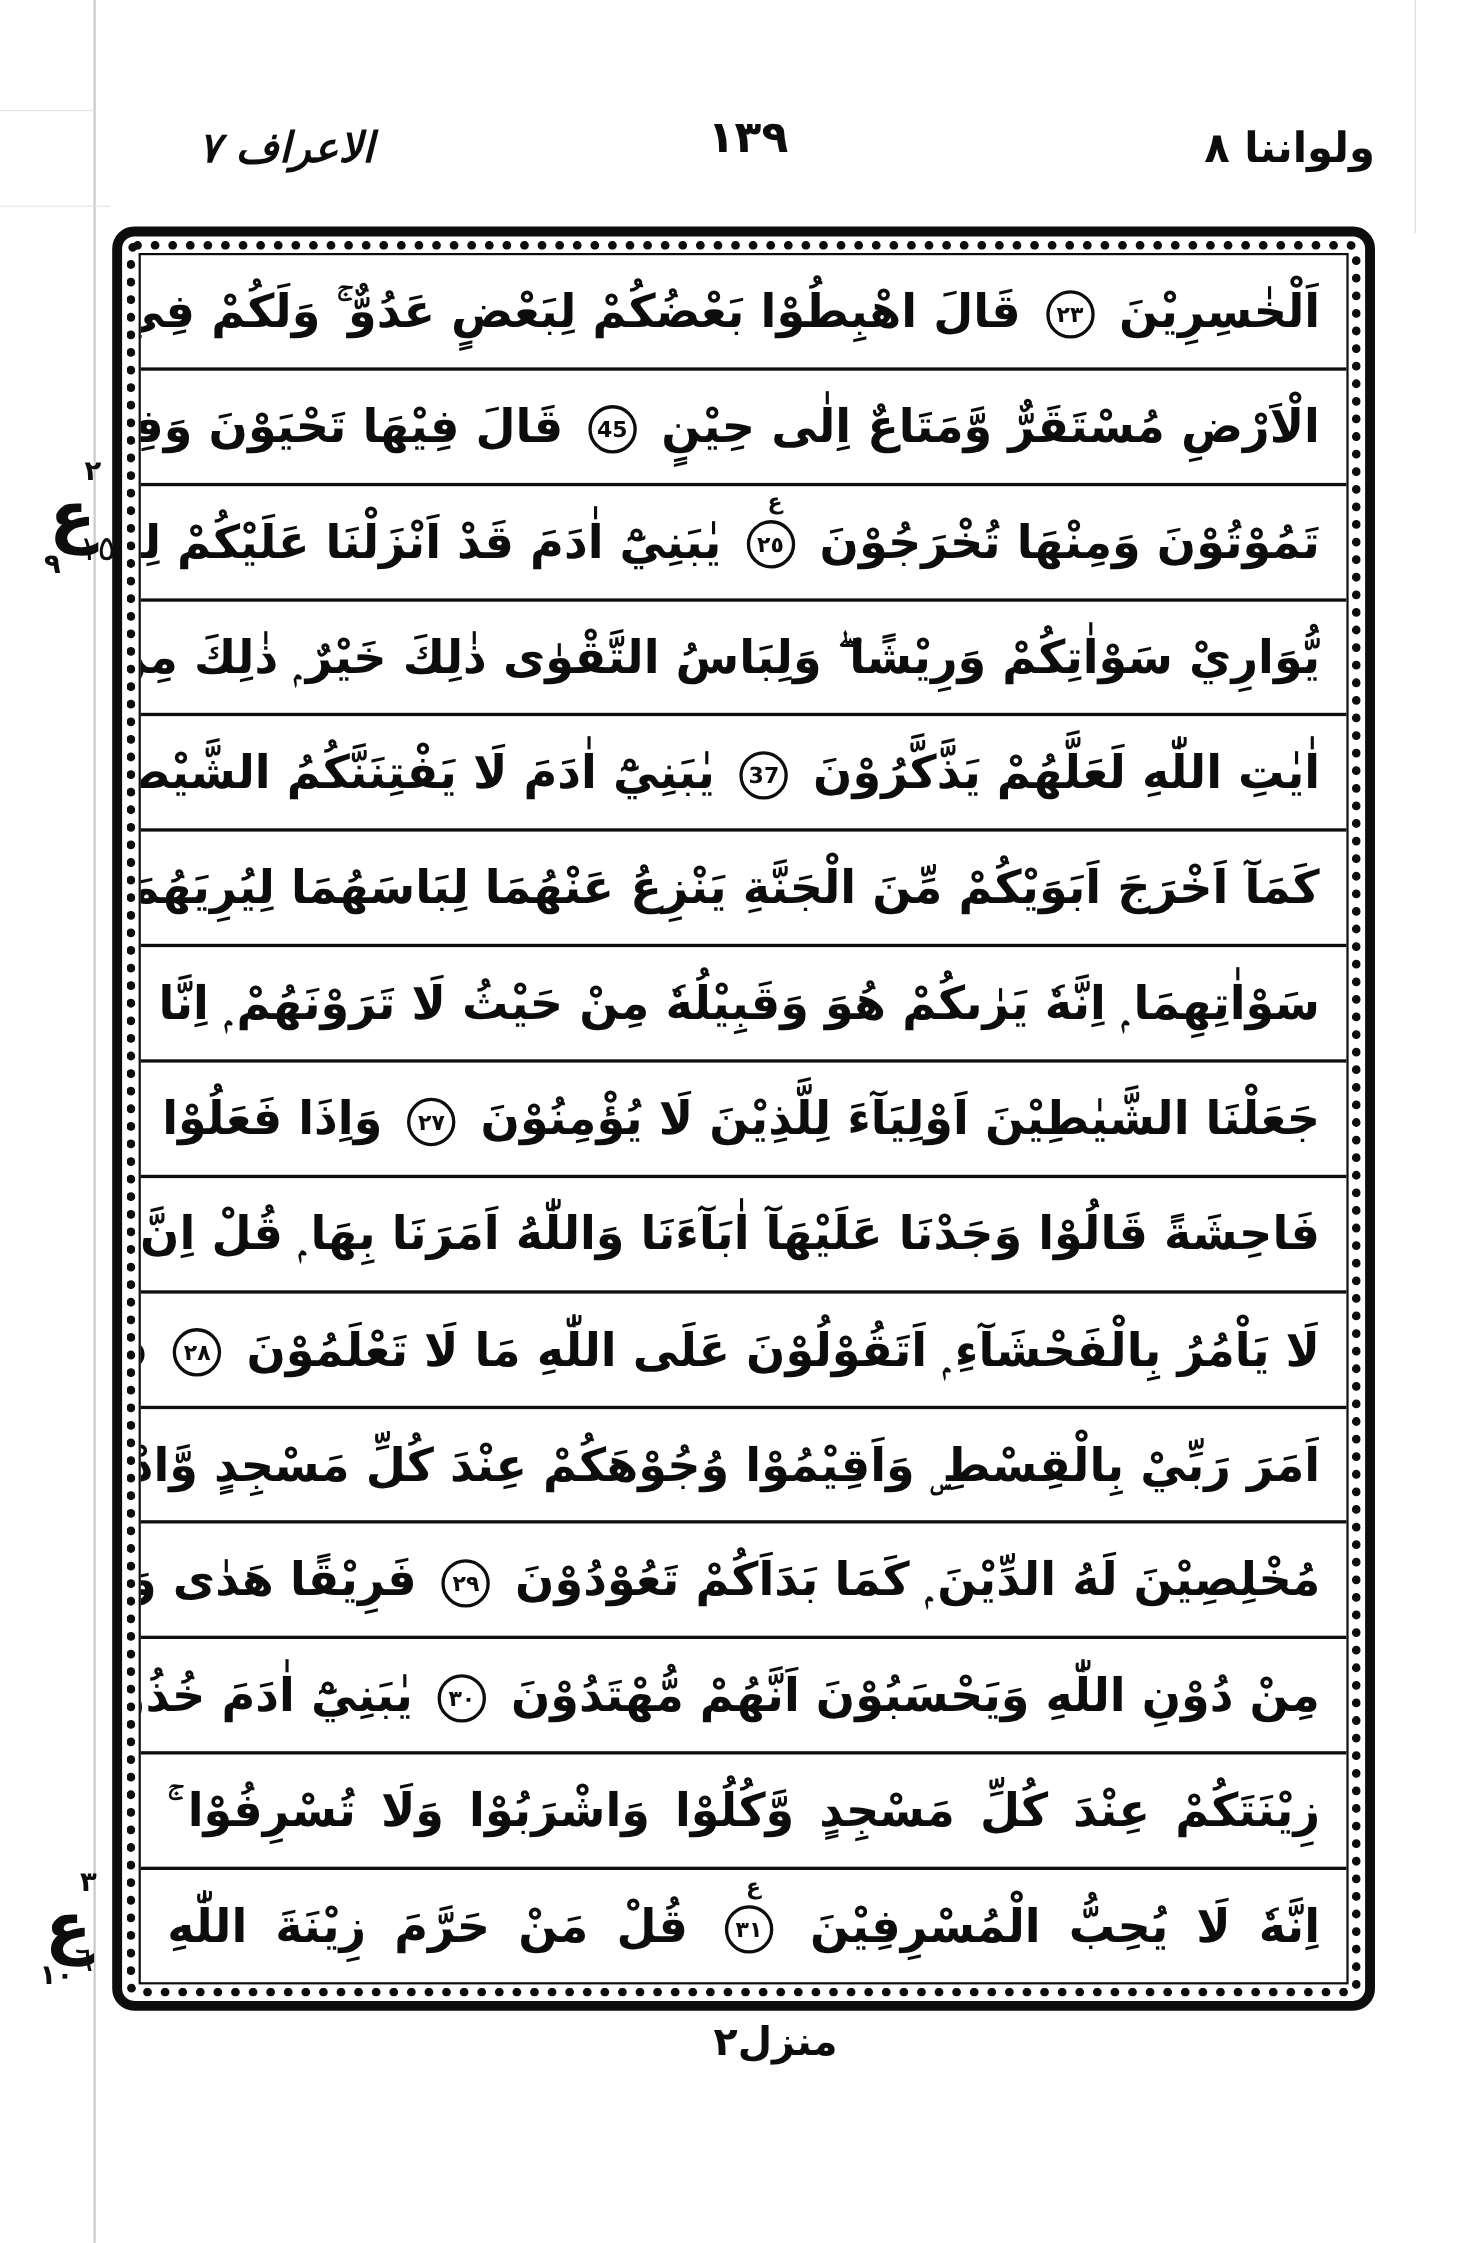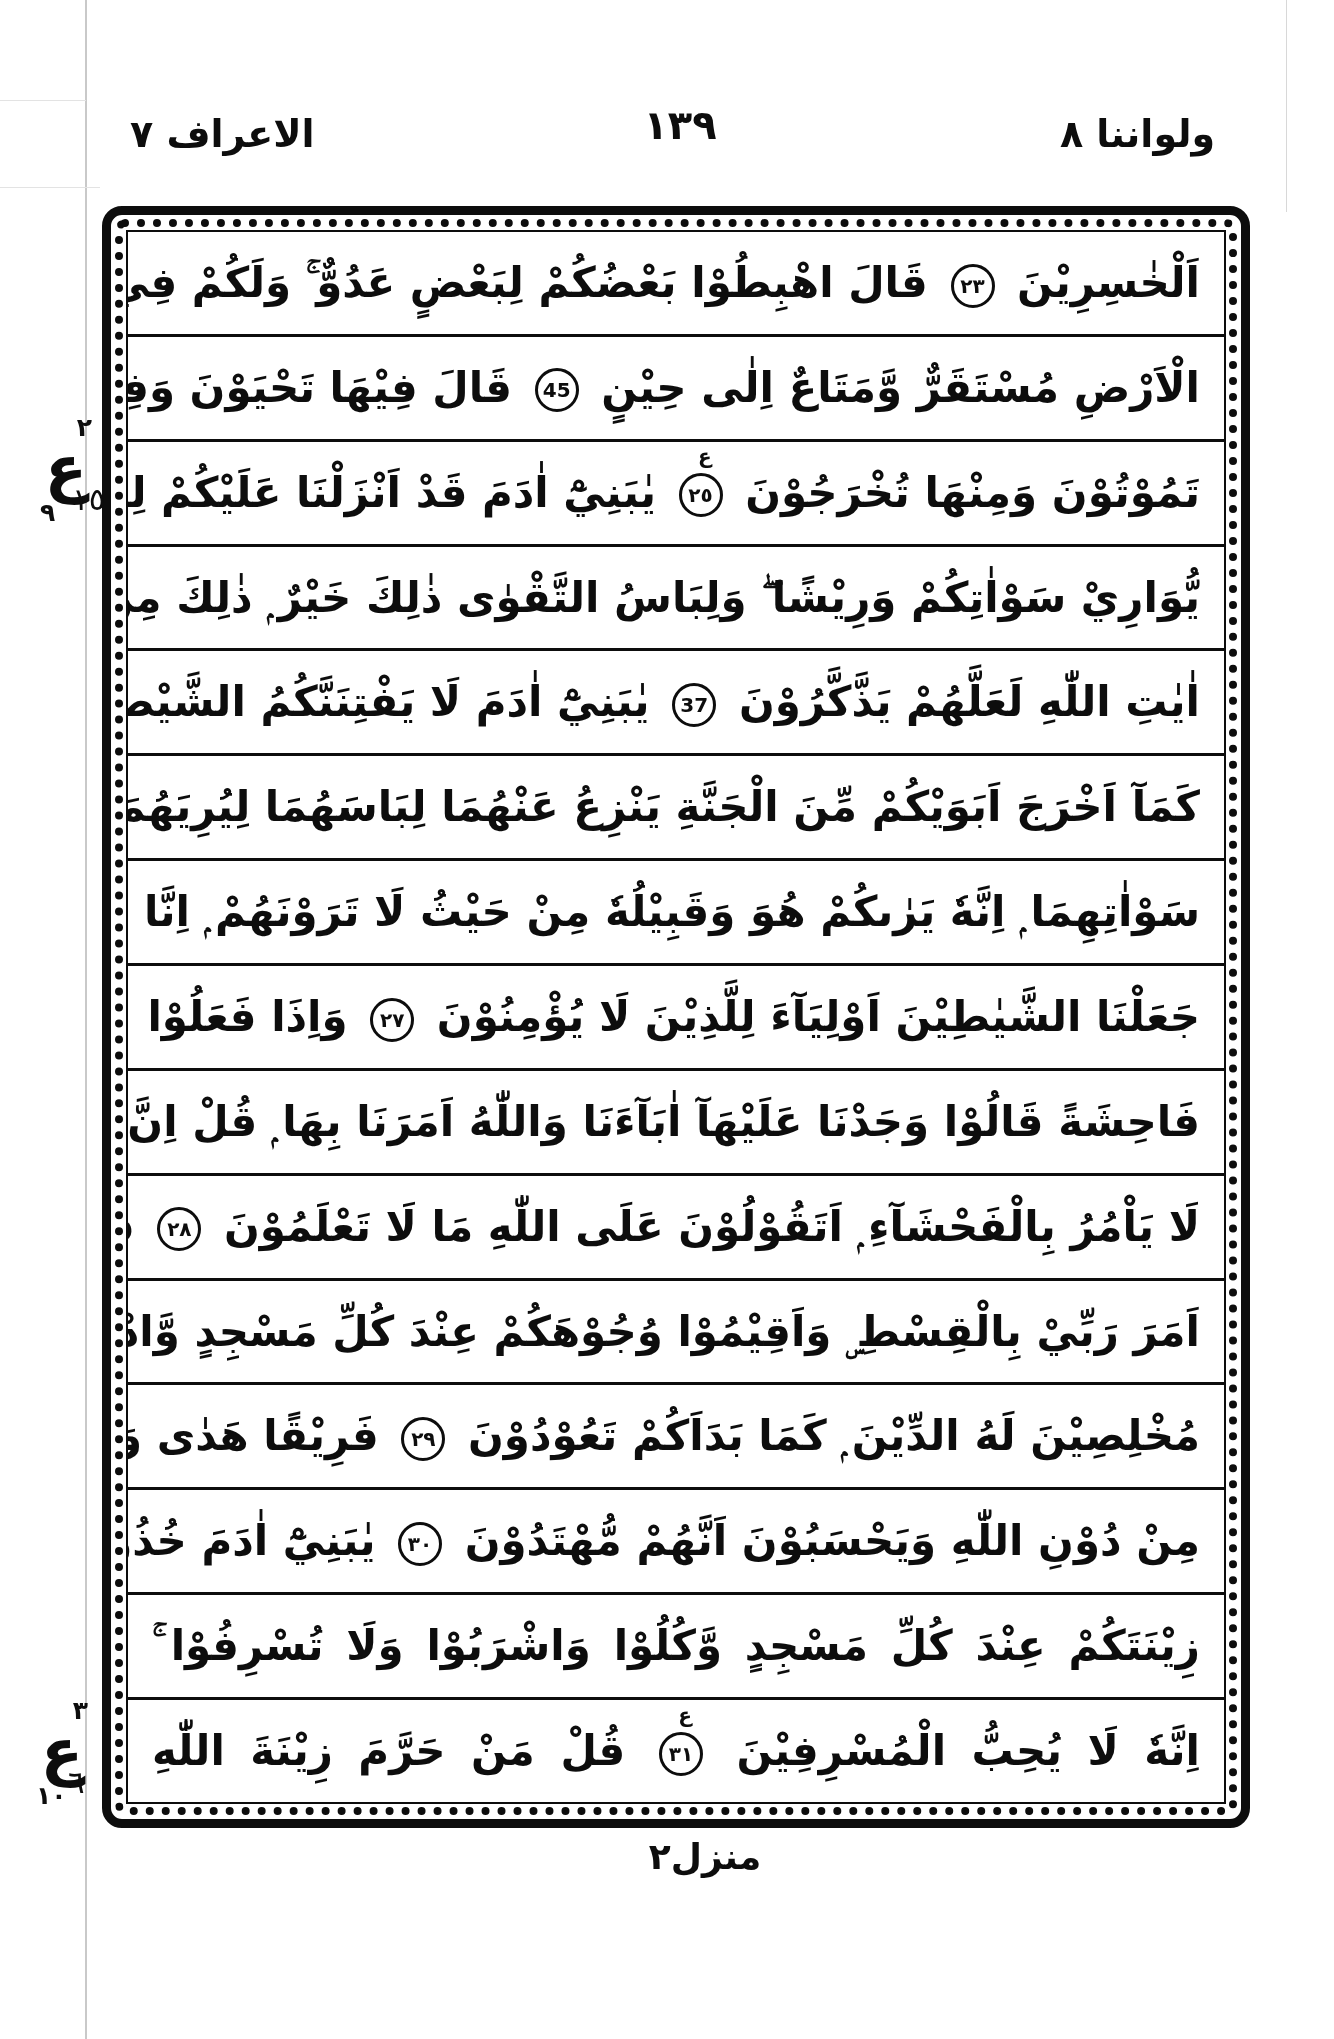--- a/index.html
+++ b/index.html
@@ -19,23 +19,23 @@
   }
 
   
   .gutter-left{position:absolute;left:85px;top:0;width:2px;height:2039px;background:var(--rule);}
   .gutter-right{position:absolute;left:1286px;top:0;width:1px;height:212px;background:#d8d8d8;}
   .smudge-1{position:absolute;left:0;top:100px;width:86px;height:1px;background:#e3e3e3;}
   .smudge-2{position:absolute;left:0;top:187px;width:100px;height:1px;background:#e3e3e3;}
 
   
   .hdr{position:absolute;top:112px;font-size:38px;font-weight:bold;white-space:nowrap;direction:rtl;}
-  .hdr-left{left:130px;width:210px;text-align:left;}
+  .hdr-left{left:130px;width:210px;text-align:right;font-style:italic;}
   .hdr-center{left:580px;width:200px;text-align:center;font-size:40px;top:102px;letter-spacing:4px;}
-  .hdr-right{left:1025px;width:225px;text-align:center;}
+  .hdr-right{left:1025px;width:225px;}
 
   
   .frame{position:absolute;left:102px;top:206px;width:1148px;height:1622px;}
   .frame-outer{width:100%;height:100%;border:9px solid var(--ink);border-radius:20px;padding:4px;background:var(--paper);}
   .frame-bead{width:100%;height:100%;border:8px dotted var(--ink);border-radius:10px;padding:3px;}
   .rows{width:100%;height:100%;border:2px solid var(--ink);display:flex;flex-direction:column;margin-left:13px;}
 
   .row{
     flex:1;
     border-bottom:3px solid var(--ink);

